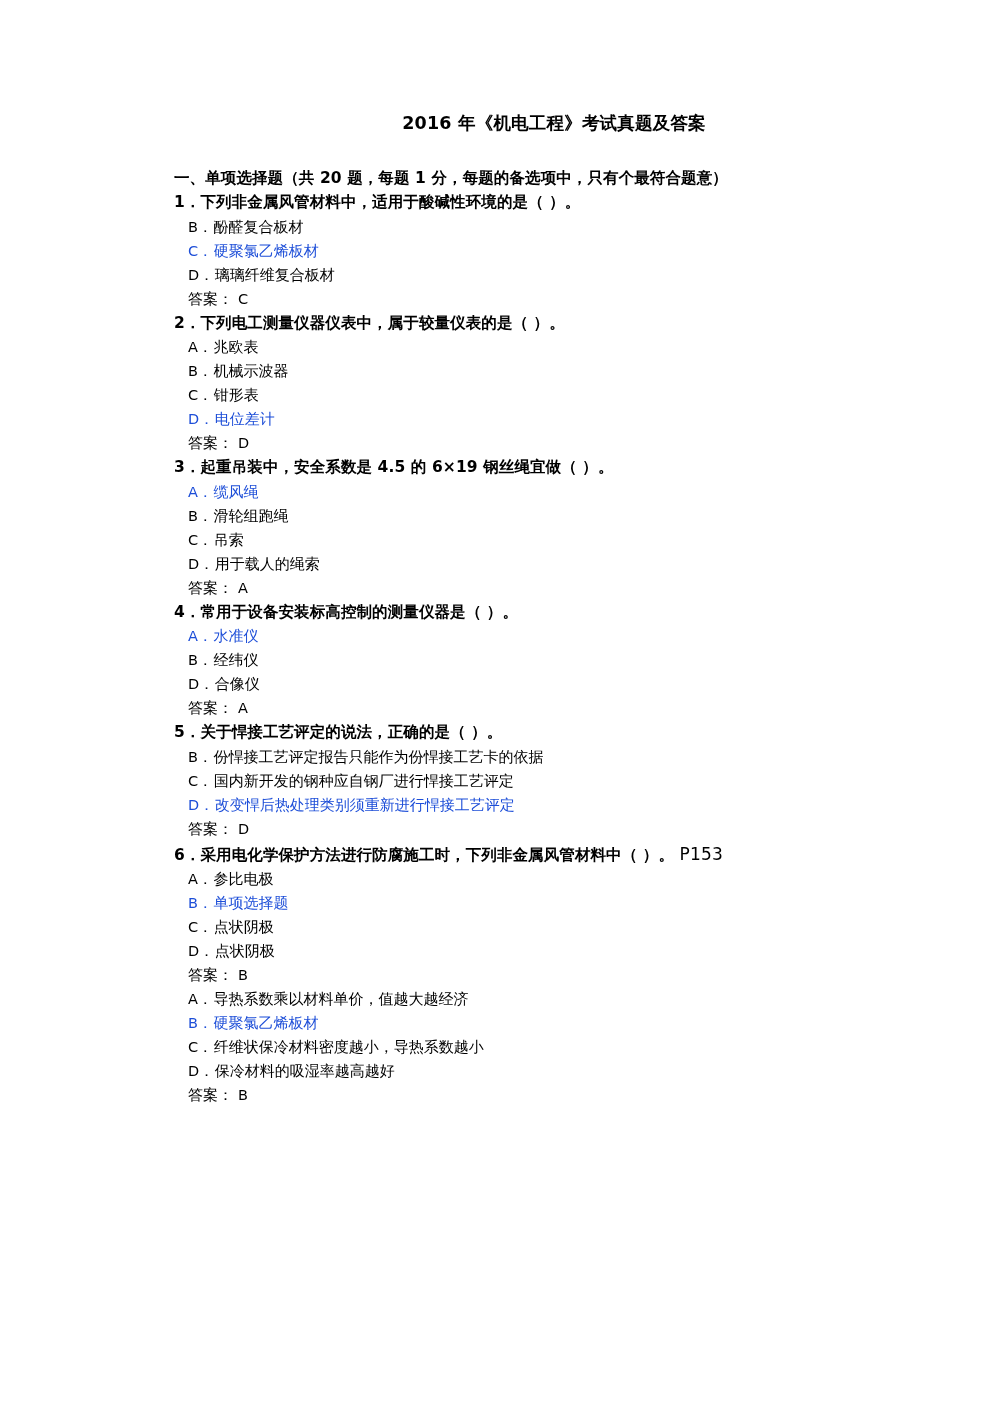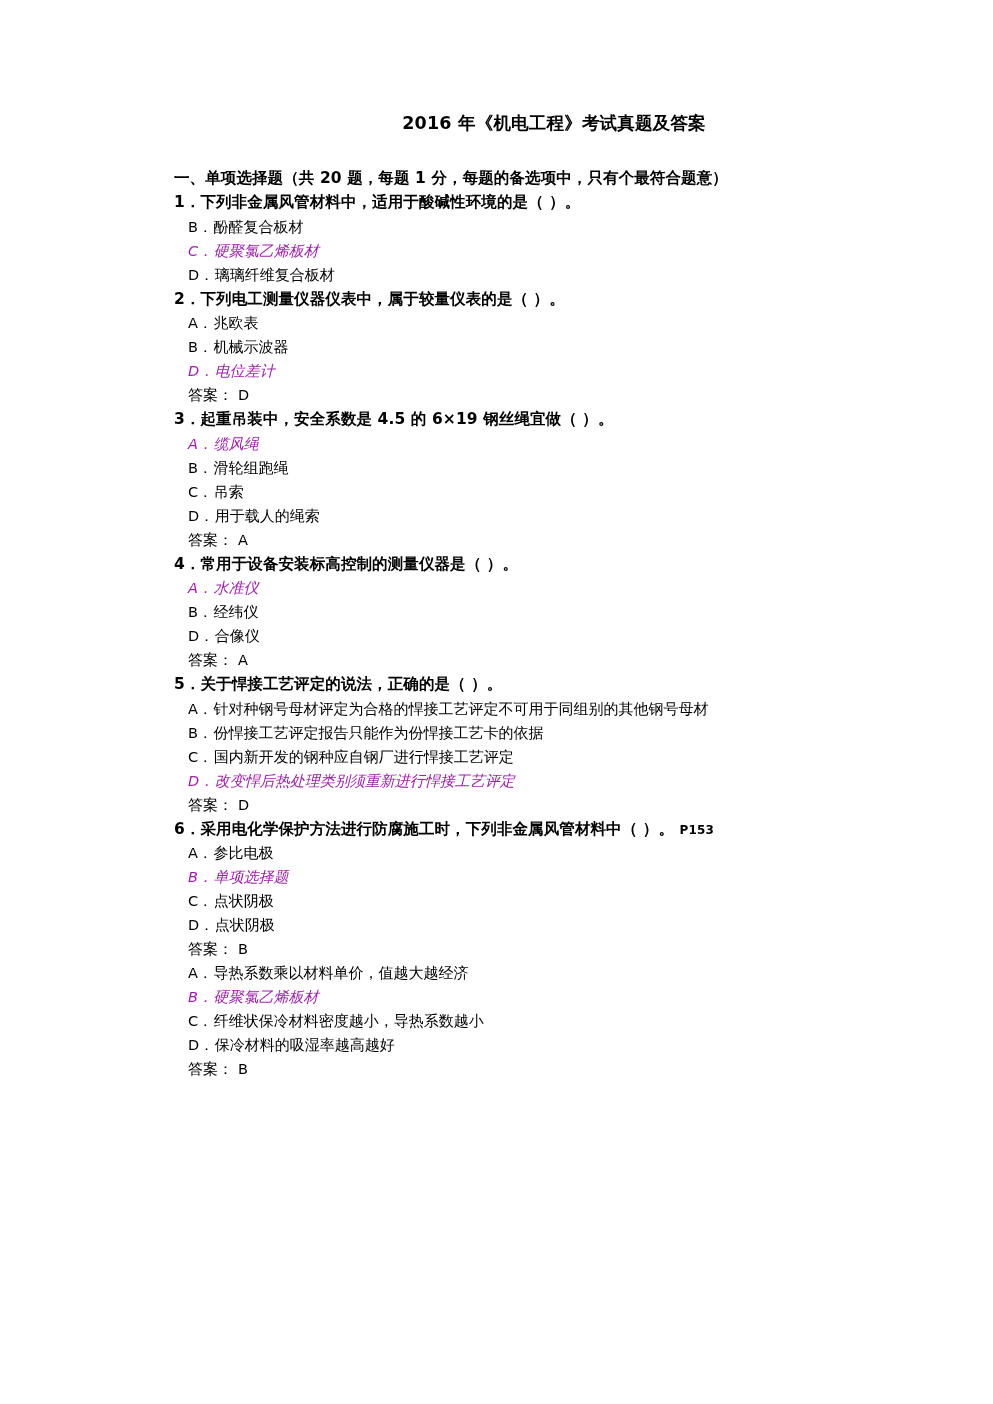--- a/index.html
+++ b/index.html
@@ -52,42 +52,41 @@
     font-size: 15.5px;
     line-height: 1.0;
     margin: 0 0 9px 0;
     white-space: nowrap;
     letter-spacing: 0.1px;
   }
   .q-num {
     display: inline;
   }
   .q-ref {
-    font-weight: bold;
+    font-weight: normal;
     font-family: "DejaVu Sans", "Liberation Sans", sans-serif;
-    font-size: 12px;
+    font-size: 17px;
     letter-spacing: 0.2px;
   }
   .option {
     font-size: 15px;
     line-height: 1.0;
     margin: 0 0 9px 0;
     padding-left: 14px;
     white-space: nowrap;
     font-weight: normal;
   }
   .opt-letter {
     font-family: "DejaVu Sans", "Liberation Sans", sans-serif;
     font-size: 14.5px;
     margin-right: 1px;
   }
   .option.correct,
   .option.correct .opt-letter {
-    color: #a21caf;
-    font-style: italic;
+    color: #1d4ed8;
   }
   .answer {
     font-size: 15px;
     line-height: 1.0;
     margin: 0 0 9px 0;
     padding-left: 14px;
     white-space: nowrap;
     font-weight: normal;
   }
   .answer .ans-letter {
@@ -105,46 +104,47 @@
     <div class="doc-title">2016 年《机电工程》考试真题及答案</div>
 
     <div class="section-heading">一、单项选择题（共 20 题，每题 1 分，每题的备选项中，只有个最符合题意）</div>
 
     <div id="questions-container">
         <div class="question">
           <div class="q-stem"><span class="q-num">1．</span><span>下列非金属风管材料中，适用于酸碱性环境的是（      ）。</span></div>
           <div class="option"><span class="opt-letter">B．</span><span>酚醛复合板材</span></div>
           <div class="option correct"><span class="opt-letter">C．</span><span>硬聚氯乙烯板材</span></div>
           <div class="option"><span class="opt-letter">D．</span><span>璃璃纤维复合板材</span></div>
+          <div class="answer"><span>答案：</span><span class="ans-letter">C</span></div>
         </div>
         <div class="question">
           <div class="q-stem"><span class="q-num">2．</span><span>下列电工测量仪器仪表中，属于较量仪表的是（      ）。</span></div>
           <div class="option"><span class="opt-letter">A．</span><span>兆欧表</span></div>
           <div class="option"><span class="opt-letter">B．</span><span>机械示波器</span></div>
+          <div class="option"><span class="opt-letter">C．</span><span>钳形表</span></div>
           <div class="option correct"><span class="opt-letter">D．</span><span>电位差计</span></div>
           <div class="answer"><span>答案：</span><span class="ans-letter">D</span></div>
         </div>
         <div class="question">
           <div class="q-stem"><span class="q-num">3．</span><span>起重吊装中，安全系数是 4.5 的 6×19 钢丝绳宜做（      ）。</span></div>
           <div class="option correct"><span class="opt-letter">A．</span><span>缆风绳</span></div>
           <div class="option"><span class="opt-letter">B．</span><span>滑轮组跑绳</span></div>
           <div class="option"><span class="opt-letter">C．</span><span>吊索</span></div>
           <div class="option"><span class="opt-letter">D．</span><span>用于载人的绳索</span></div>
           <div class="answer"><span>答案：</span><span class="ans-letter">A</span></div>
         </div>
         <div class="question">
           <div class="q-stem"><span class="q-num">4．</span><span>常用于设备安装标高控制的测量仪器是（      ）。</span></div>
           <div class="option correct"><span class="opt-letter">A．</span><span>水准仪</span></div>
           <div class="option"><span class="opt-letter">B．</span><span>经纬仪</span></div>
           <div class="option"><span class="opt-letter">D．</span><span>合像仪</span></div>
           <div class="answer"><span>答案：</span><span class="ans-letter">A</span></div>
         </div>
         <div class="question">
           <div class="q-stem"><span class="q-num">5．</span><span>关于悍接工艺评定的说法，正确的是（      ）。</span></div>
-          <div class="option"><span class="opt-letter">A．</span><span>针对种钢号母材评定为合格的悍接工艺评定不可用于同组别的其他钢号母材</span></div>
           <div class="option"><span class="opt-letter">B．</span><span>份悍接工艺评定报告只能作为份悍接工艺卡的依据</span></div>
           <div class="option"><span class="opt-letter">C．</span><span>国内新开发的钢种应自钢厂进行悍接工艺评定</span></div>
           <div class="option correct"><span class="opt-letter">D．</span><span>改变悍后热处理类别须重新进行悍接工艺评定</span></div>
           <div class="answer"><span>答案：</span><span class="ans-letter">D</span></div>
         </div>
         <div class="question">
           <div class="q-stem"><span class="q-num">6．</span><span>采用电化学保护方法进行防腐施工时，下列非金属风管材料中（      ）。</span> <span class="q-ref">P153</span></div>
           <div class="option"><span class="opt-letter">A．</span><span>参比电极</span></div>
           <div class="option correct"><span class="opt-letter">B．</span><span>单项选择题</span></div>
           <div class="option"><span class="opt-letter">C．</span><span>点状阴极</span></div>

